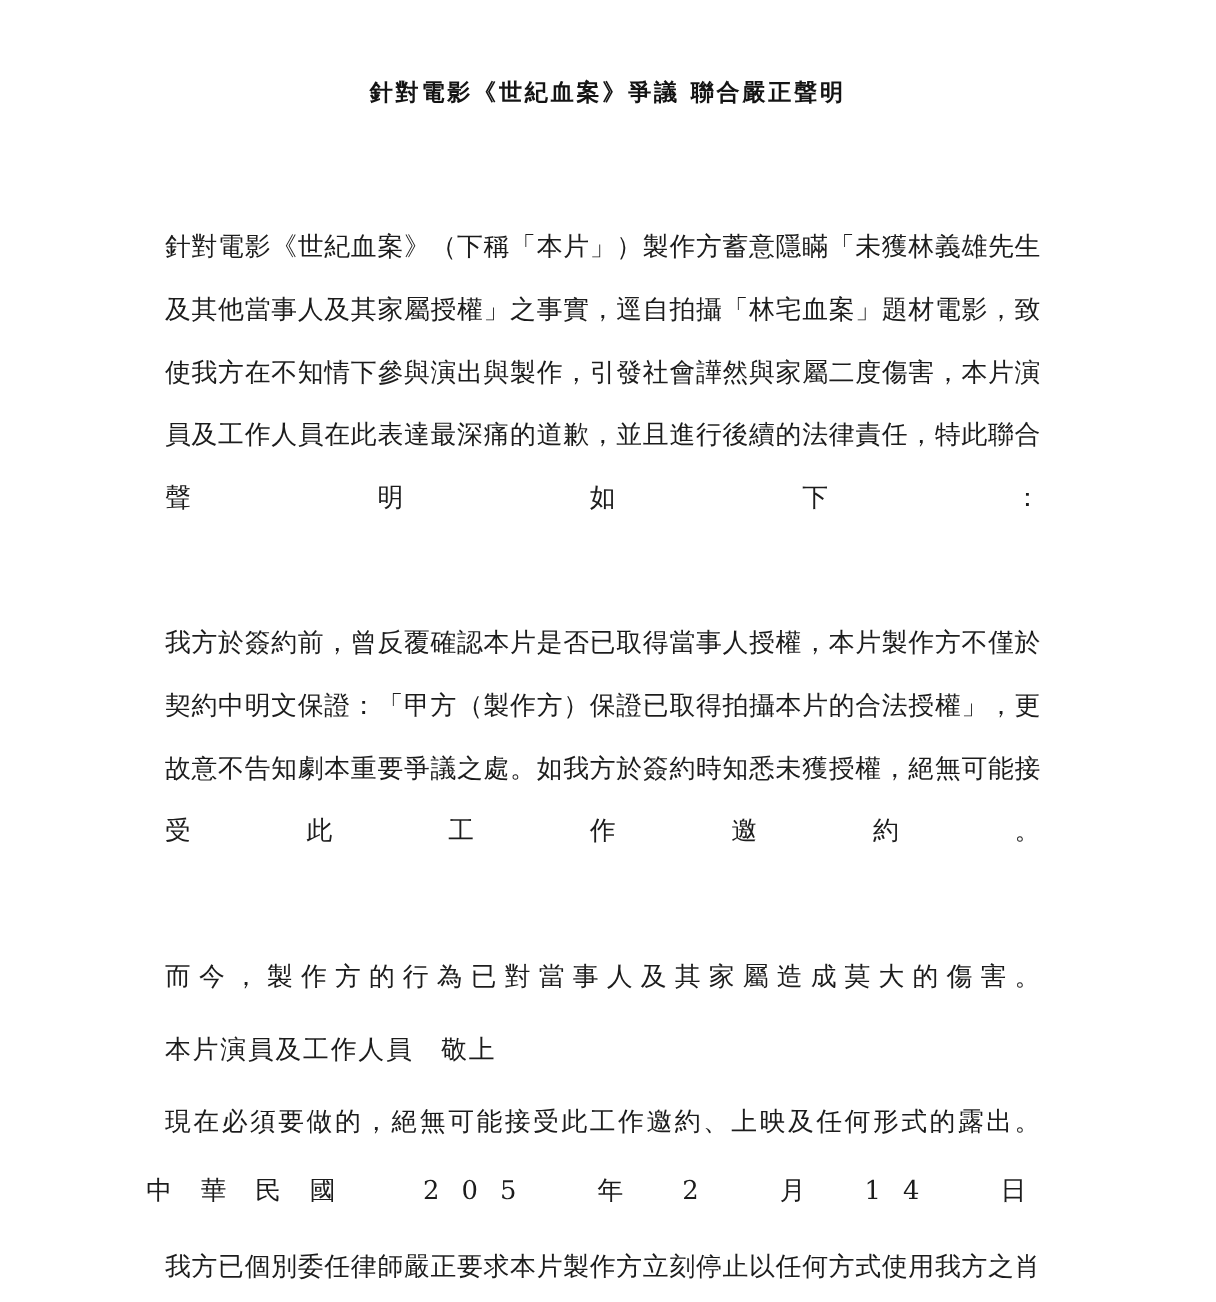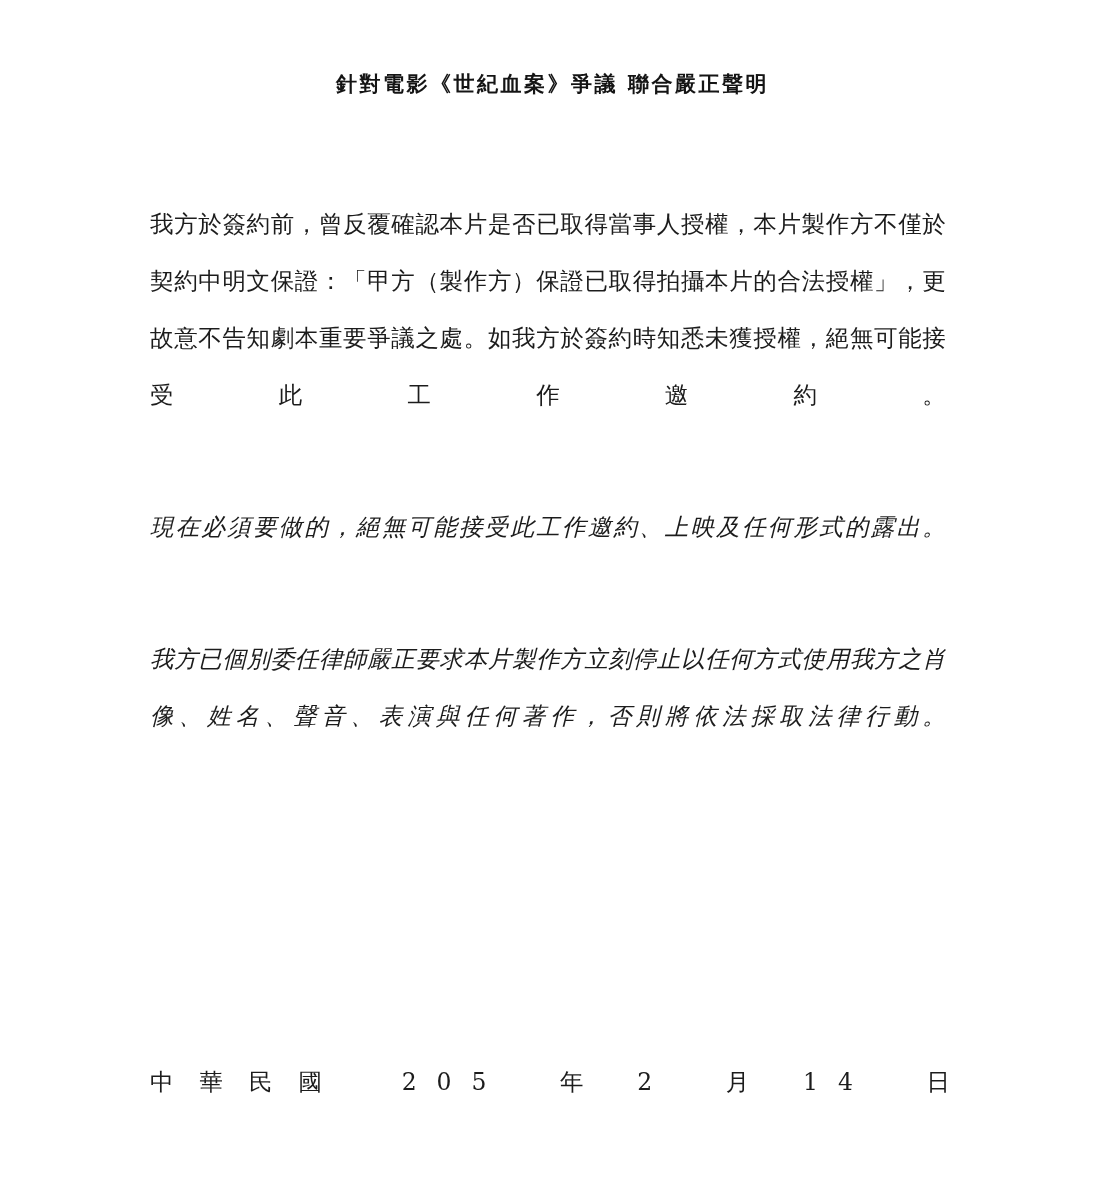--- a/index.html
+++ b/index.html
@@ -52,21 +52,20 @@
     line-height: 57px;
     text-align: justify;
     text-justify: inter-character;
     letter-spacing: 0.2px;
     color: #1c1c1c;
     margin: 0 0 0 0;
     text-indent: 0;
   }
   .para + .para {
     margin-top: 18px;
-    font-style: italic;
   }
   
   .para::after {
     content: "";
     display: inline-block;
     width: 100%;
   }
 
   
   .signature {
@@ -76,21 +75,21 @@
     font-size: 23.5px;
     line-height: 40px;
     letter-spacing: 1.6px;
     color: #1c1c1c;
     white-space: pre;
   }
 
   
   .date-line {
     position: absolute;
-    left: 150px;
+    left: 133px;
     top: 1062px;
     width: 800px;
     font-size: 23.5px;
     line-height: 40px;
     color: #1c1c1c;
     display: flex;
     align-items: baseline;
     justify-content: space-between;
     white-space: pre;
   }
@@ -109,30 +108,33 @@
 </style>
 </head>
 <body>
 
 <div class="page">
 
   <h1 class="doc-title">針對電影《世紀血案》爭議 聯合嚴正聲明</h1>
 
   <div class="body-block">
 
+    <p class="para">針對電影《世紀血案》（下稱「本片」）製作方蓄意隱瞞「未獲林義雄先生及其他當事人及其家屬授權」之事實，逕自拍攝「林宅血案」題材電影，致使我方在不知情下參與演出與製作，引發社會譁然與家屬二度傷害，本片演員及工作人員在此表達最深痛的道歉，並且進行後續的法律責任，特此聯合聲明如下：</p>
 
     <p class="para">我方於簽約前，曾反覆確認本片是否已取得當事人授權，本片製作方不僅於契約中明文保證：「甲方（製作方）保證已取得拍攝本片的合法授權」，更故意不告知劇本重要爭議之處。如我方於簽約時知悉未獲授權，絕無可能接受此工作邀約。</p>
 
+    <p class="para">而今，製作方的行為已對當事人及其家屬造成莫大的傷害。</p>
 
     <p class="para">現在必須要做的，絕無可能接受此工作邀約、上映及任何形式的露出。</p>
 
     <p class="para">我方已個別委任律師嚴正要求本片製作方立刻停止以任何方式使用我方之肖像、姓名、聲音、表演與任何著作，否則將依法採取法律行動。</p>
 
   </div>
 
+  <div class="signature">本片演員及工作人員　敬上</div>
 
   <div class="date-line">
     <span class="date-seg date-era">中華民國</span>
     <span class="date-seg date-num">205</span>
     <span class="date-seg date-unit">年</span>
     <span class="date-seg date-num">2</span>
     <span class="date-seg date-unit">月</span>
     <span class="date-seg date-num">14</span>
     <span class="date-seg date-unit">日</span>
   </div>

